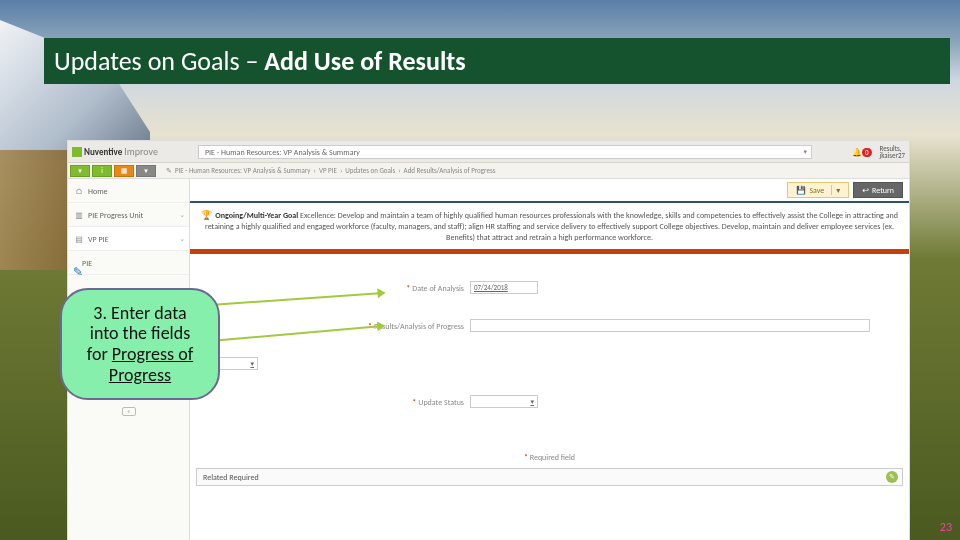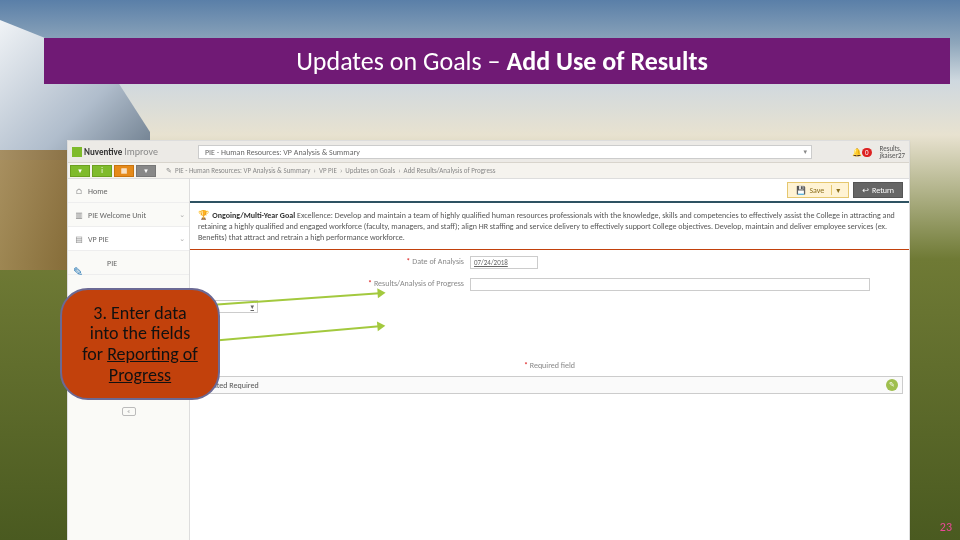--- a/index.html
+++ b/index.html
@@ -1,21 +1,21 @@
 <!DOCTYPE html>
 <html><head>
 <meta charset="utf-8">
 <style>
 *{box-sizing:border-box;margin:0;padding:0;}
 html,body{width:960px;height:540px;overflow:hidden;font-family:Calibri,Arial,sans-serif;}
 .slide{position:relative;width:960px;height:540px;background:#fff;}
 .bgphoto{position:absolute;left:0;top:0;width:960px;height:540px;z-index:0;background:linear-gradient(180deg,#5a7fa8 0%,#8ea6bb 8%,#cfd8df 15%,#e8e2d0 25%,#6f7a35 48%,#4a5a20 100%);}
 .bgphoto .mountain{position:absolute;left:0;top:20px;width:150px;height:140px;background:linear-gradient(135deg,#f0f3f6 0%,#b0bdcc 60%,#6a7a8a 100%);clip-path:polygon(0 0,70% 30%,100% 80%,100% 100%,0 100%);}
 .bgphoto .buildings{position:absolute;left:0;top:150px;width:130px;height:120px;background:linear-gradient(90deg,#a38856 0%,#8a6d3b 50%,#6f5a2a 100%);opacity:.9;}
-.titlebar{position:absolute;left:44px;top:38px;right:10px;height:46px;background:#701a75;z-index:2;display:flex;align-items:center;padding-left:10px;justify-content:center;}
+.titlebar{position:absolute;left:44px;top:38px;right:10px;height:46px;background:#14532d;z-index:2;display:flex;align-items:center;padding-left:10px;}
 .titlebar h1{color:#fff;font-size:26px;font-weight:400;}
 .titlebar h1 b{font-weight:700;}
 .screenshot{position:absolute;left:67px;top:140px;width:843px;height:404px;background:#fff;z-index:1;border:1px solid #ddd;font-size:8px;color:#555;box-shadow:0 1px 2px rgba(0,0,0,.05);}
 .app-top{height:22px;background:#eceae6;border-bottom:1px solid #d8d4cc;display:flex;align-items:center;padding:0 4px;}
 .logo{display:flex;align-items:center;gap:2px;}
 .logo .nmark{width:10px;height:10px;background:#7fbb2c;display:inline-block;}
 .logo .ntext{font-size:9px;font-weight:bold;color:#333;}
 .logo .ntext2{font-size:10px;color:#888;}
 .unitpick{flex:1;margin:0 40px;background:#fff;border:1px solid #ccc;height:14px;display:flex;align-items:center;padding:0 6px;font-size:8px;color:#666;position:relative;}
 .unitpick::after{content:"▾";position:absolute;right:4px;color:#888;font-size:7px;}
@@ -34,38 +34,38 @@
 .sidenav .sitem{height:24px;border-bottom:1px solid #eee;display:flex;align-items:center;padding-left:6px;gap:4px;color:#666;font-size:8px;position:relative;}
 .sidenav .sitem .chev{position:absolute;right:4px;color:#aaa;font-size:7px;}
 .sidenav .sitem.active{background:#fff;}
 .sidenav .sitem .ico{width:10px;display:inline-block;text-align:center;color:#888;}
 .main{flex:1;display:flex;flex-direction:column;}
 .actionrow{height:24px;display:flex;justify-content:flex-end;align-items:center;gap:4px;padding-right:6px;border-bottom:2px solid #2e5262;}
 .actionrow .btn{height:16px;border:1px solid #bbb;font-size:8px;display:flex;align-items:center;padding:0 8px;gap:3px;}
 .actionrow .btn.save{background:#fff3d4;border-color:#e5c76f;color:#8a6d1a;}
 .actionrow .btn.save .caret{border-left:1px solid #e5c76f;padding-left:4px;margin-left:4px;}
 .actionrow .btn.ret{background:#666;color:#fff;border-color:#555;}
-.goalbox{padding:6px 8px;border-bottom:1px solid #c2410c;line-height:1.35;}
+.goalbox{padding:6px 8px;border-bottom:5px solid #c2410c;line-height:1.35;text-align:center;}
 .goalbox .trophy{color:#3c6e8f;font-size:9px;margin-right:3px;}
 .goalbox b{color:#333;}
 .formarea{flex:1;padding:6px 0 0 0;}
-.frow{display:flex;align-items:flex-start;height:20px;margin-bottom:2px;}
+.frow{display:flex;align-items:center;height:20px;margin-bottom:2px;margin-top:18px;}
 .frow .lbl{width:280px;text-align:right;padding-right:6px;color:#888;font-size:8px;}
 .frow .lbl .req{color:#d22;margin-right:2px;}
 .frow .ctrl{height:13px;border:1px solid #ccc;background:#fff;font-size:7px;padding:0 3px;display:flex;align-items:center;color:#666;text-decoration:underline;}
 .frow .ctrl.date{width:68px;}
 .frow .ctrl.long{width:400px;}
 .frow .ctrl.sel{width:68px;}
 .frow .ctrl.sel::after{content:"▾";margin-left:auto;color:#666;}
 .reqfield{text-align:center;color:#888;font-size:8px;margin-top:40px;}
 .reldocs{height:18px;border:1px solid #ccc;margin:6px 6px 0 6px;display:flex;align-items:center;padding:0 6px;font-size:8px;color:#555;position:relative;background:#fafafa;}
 .reldocs .rdcirc{position:absolute;right:4px;width:12px;height:12px;border-radius:50%;background:#9fbf4e;color:#fff;display:flex;align-items:center;justify-content:center;font-size:7px;}
 .bottom-expander{height:12px;border-top:1px solid #ddd;margin-top:6px;display:flex;justify-content:center;align-items:center;}
 .bottom-expander .exbtn{width:14px;height:9px;border:1px solid #bbb;border-radius:2px;font-size:6px;display:flex;align-items:center;justify-content:center;color:#888;}
-.callout{position:absolute;left:60px;top:288px;width:160px;height:112px;z-index:3;background:#c2410c;border:2px solid #6b6994;border-radius:28px;display:flex;align-items:center;justify-content:center;text-align:center;padding:10px 14px;}
+.callout{position:absolute;left:60px;top:288px;width:160px;height:112px;z-index:3;background:#86efac;border:2px solid #6b6994;border-radius:28px;display:flex;align-items:center;justify-content:center;text-align:center;padding:10px 14px;}
 .callout .ctext{font-size:18px;color:#111;line-height:1.15;}
 .callout .ctext u{text-decoration:underline;}
 .arrow1{position:absolute;left:210px;top:304px;width:170px;height:2px;background:#a3c93e;z-index:2;transform:rotate(-4deg);transform-origin:left center;}
 .arrow1::after{content:"";position:absolute;right:-6px;top:-4px;border-left:8px solid #a3c93e;border-top:5px solid transparent;border-bottom:5px solid transparent;}
 .arrow2{position:absolute;left:210px;top:340px;width:170px;height:2px;background:#a3c93e;z-index:2;transform:rotate(-5deg);transform-origin:left center;}
 .arrow2::after{content:"";position:absolute;right:-6px;top:-4px;border-left:8px solid #a3c93e;border-top:5px solid transparent;border-bottom:5px solid transparent;}
 .pagenum{position:absolute;right:8px;bottom:6px;font-size:12px;color:#ec4899;z-index:3;}
 .penicon{position:absolute;left:73px;top:265px;z-index:2;color:#1a6fb0;font-size:12px;}
 </style>
 </head>
@@ -122,29 +122,29 @@
     </div>
 
     <div class="app-body">
       <div class="sidenav">
         <div class="sitem">
             <span class="ico">⌂</span>
             <span>Home</span>
           </div>
         <div class="sitem">
             <span class="ico">▥</span>
-            <span>PIE Welcome Unit</span>
+            <span>PIE Progress Unit</span>
             <span class="chev">⌄</span>
           </div>
         <div class="sitem active">
             <span class="ico">▤</span>
             <span>VP PIE</span>
             <span class="chev">⌄</span>
           </div>
-        <div class="sitem" style="padding-left:39px">
+        <div class="sitem" style="padding-left:14px">
             <span>PIE</span>
           </div>
         <div class="bottom-expander" style="border:none;margin-top:130px">
           <div class="exbtn">«</div>
         </div>
       </div>
 
       <div class="main">
         <div class="actionrow">
           <div class="btn save">
@@ -169,36 +169,40 @@
                 <span>07/24/2018</span>
               </div>
           </div>
           <div class="frow">
             <div class="lbl"><span class="req">*</span><span>Results/Analysis of Progress</span></div>
             <div class="ctrl long"></div>
           </div>
           <div class="frow">
             <div class="ctrl sel"></div>
           </div>
+          <div class="frow">
+            <div class="lbl"><span class="req">*</span><span>Update Status</span></div>
+            <div class="ctrl sel"></div>
+          </div>
           <div class="reqfield"><span class="req" style="color:#d22">*</span> <span>Required field</span></div>
           <div class="reldocs">
             <span>Related Required</span>
             <span class="rdcirc">✎</span>
           </div>
         </div>
       </div>
     </div>
   </div>
 
   <div class="arrow1"></div>
   <div class="arrow2"></div>
 
   <div class="callout">
     <div class="ctext">
       <span>3. Enter data</span><br>
       <span>into the fields</span><br>
-      <span>for </span><u>Reporting of</u><br>
+      <span>for </span><u>Progress of</u><br>
       <u>Progress</u>
     </div>
   </div>
 
   <div class="pagenum">23</div>
 </div>
 
 </body></html>

